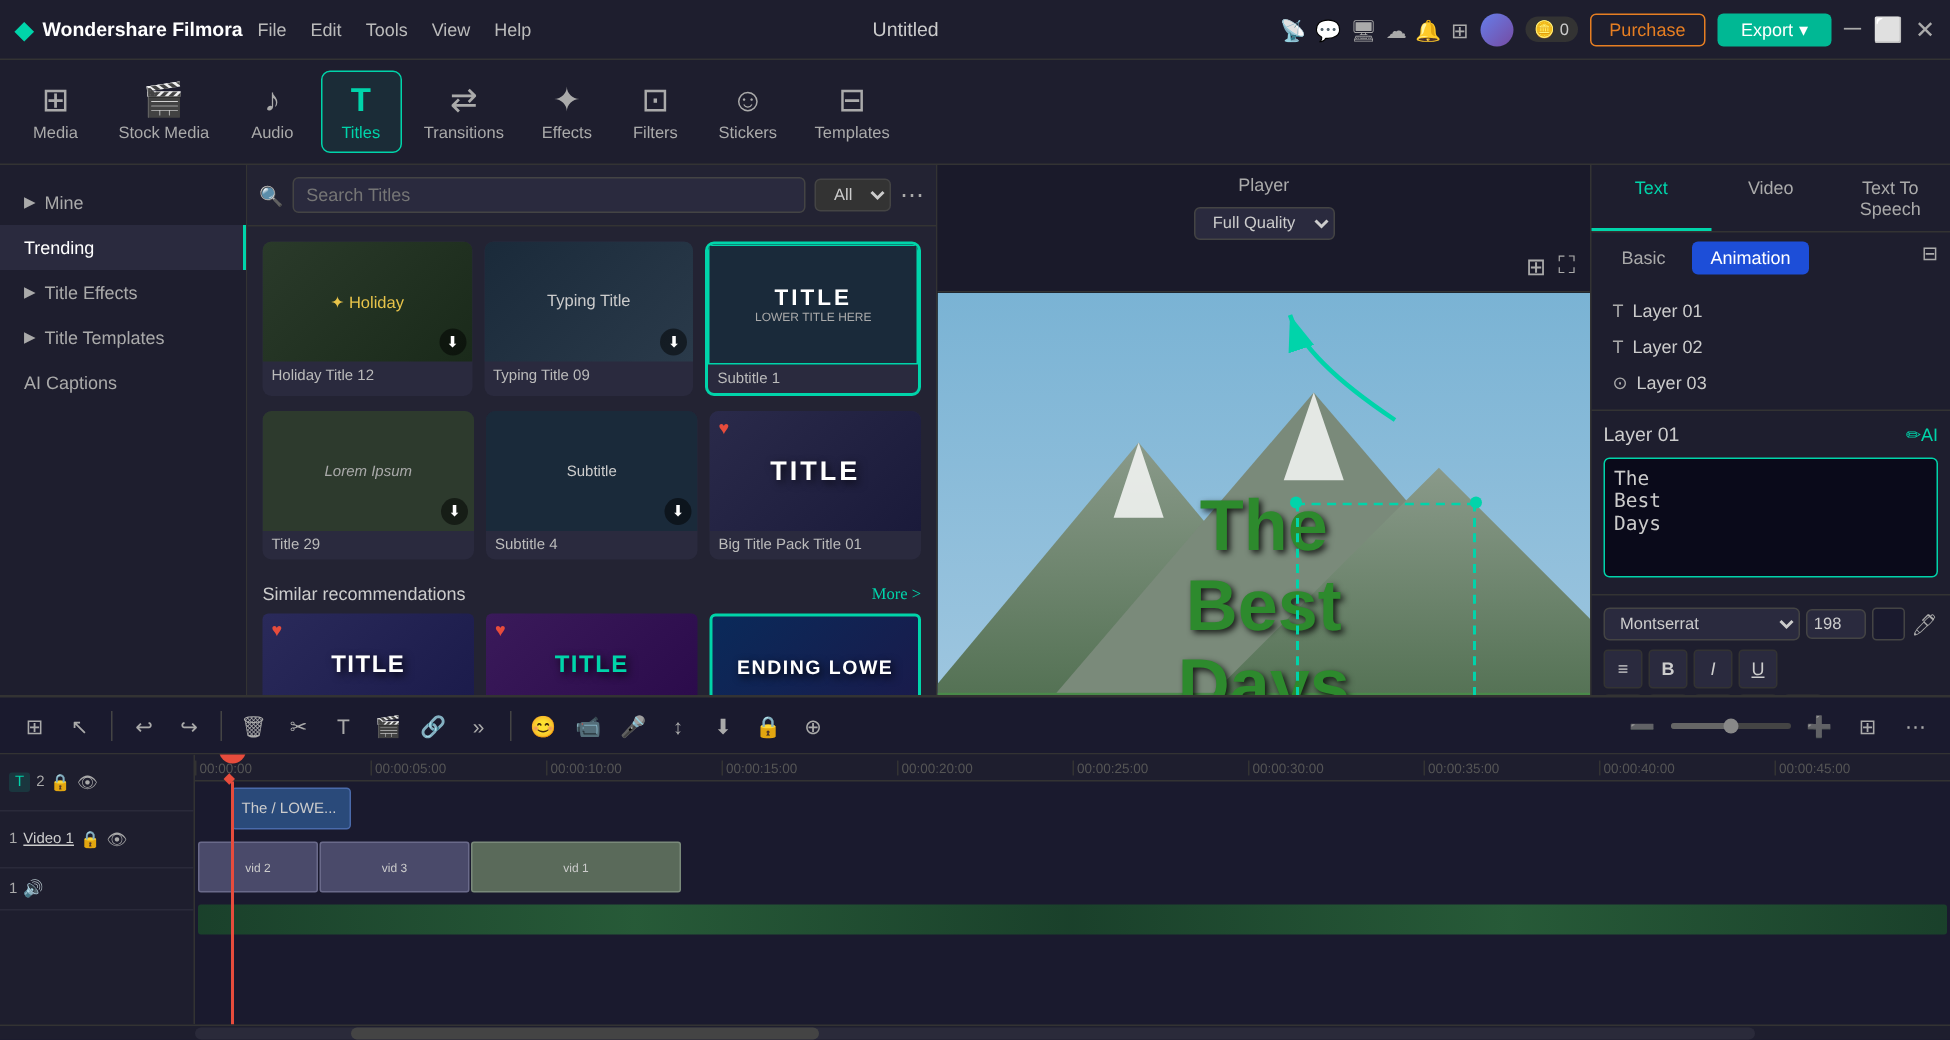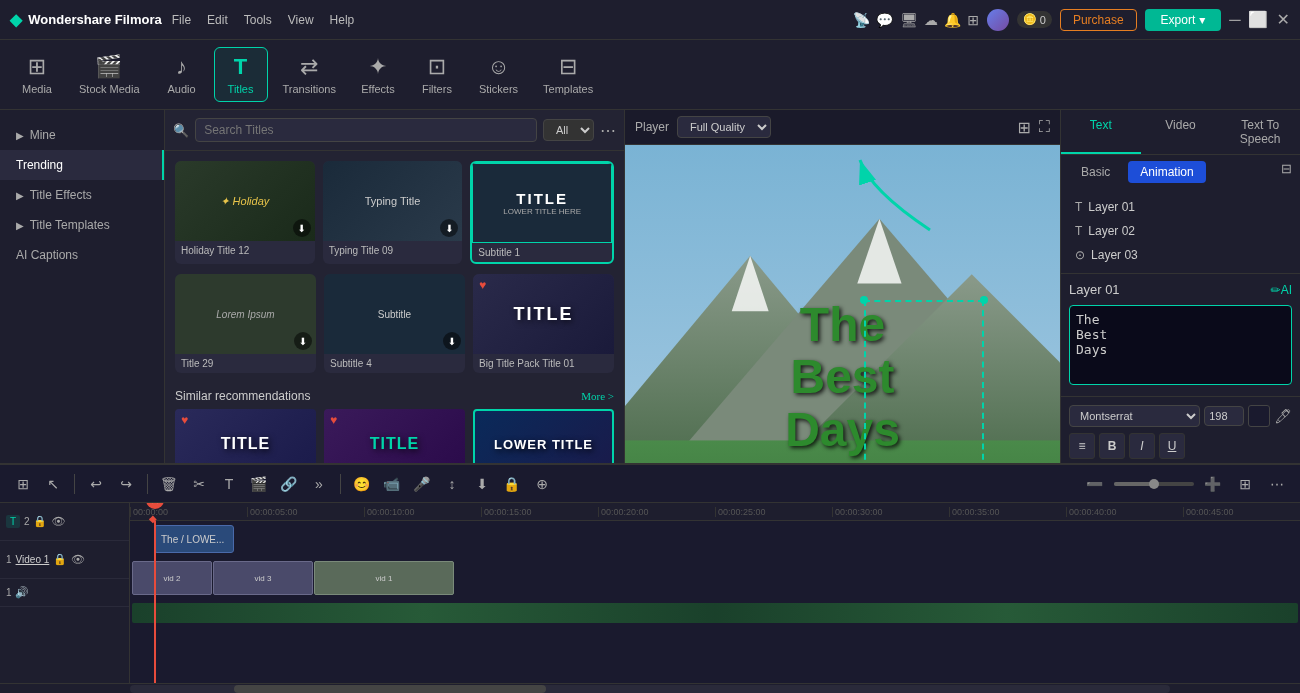--- a/index.html
+++ b/index.html
@@ -52,21 +52,21 @@
     .similar-header { display: flex; justify-content: space-between; align-items: center; padding: 6px 0; }
     .similar-header span { font-size: 12px; color: #ccc; }
     .similar-header a { font-size: 11px; color: #00d4aa; cursor: pointer; text-decoration: none; font-family: Liberation Serif, serif; }
     .similar-row { display: flex; gap: 8px; }
     .similar-card { flex: 1; cursor: pointer; }
     .similar-card-thumb { height: 70px; background: #2a2a3e; border-radius: 4px; display: flex; align-items: center; justify-content: center; font-size: 12px; color: #fff; font-weight: bold; position: relative; overflow: hidden; }
     .similar-card-label { font-size: 10px; color: #bbb; padding: 3px 0; }
 
     
     .preview-panel { flex: 1; background: #1a1a2a; display: flex; flex-direction: column; }
-    .preview-top { display: flex; align-items: center; padding: 6px 10px; border-bottom: 1px solid #333; gap: 8px; }
+    .preview-top { display: flex; align-items: center; padding: 6px 10px; border-bottom: 1px solid #333; gap: 8px; flex-direction: column; }
     .preview-label { font-size: 12px; color: #aaa; }
     .quality-select { background: #2a2a3e; border: 1px solid #444; color: #ccc; padding: 3px 8px; border-radius: 4px; font-size: 11px; cursor: pointer; }
     .preview-icons { display: flex; gap: 8px; margin-left: auto; }
     .preview-icons span { color: #aaa; cursor: pointer; font-size: 16px; }
     .video-preview { flex: 1; background: #000; position: relative; overflow: hidden; display: flex; align-items: center; justify-content: center; }
     .preview-text-overlay { position: absolute; left: 50%; top: 45%; transform: translate(-50%, -50%); text-align: center; }
     .preview-text-overlay .big-text { font-size: 48px; font-weight: 900; color: #2d8a2d; text-shadow: 2px 2px 4px rgba(0,0,0,0.8); line-height: 1.1; }
     .preview-controls { display: flex; align-items: center; padding: 4px 10px; border-top: 1px solid #333; gap: 8px; }
     .time-display { font-size: 11px; color: #aaa; margin-left: auto; }
     .ctrl-btn { background: none; border: none; color: #ccc; cursor: pointer; font-size: 14px; }
@@ -126,20 +126,21 @@
     <span class="logo-diamond">◆</span>
     <span class="logo-text">Wondershare Filmora</span>
   </div>
   <div class="menu-items">
     <span>File</span>
     <span>Edit</span>
     <span>Tools</span>
     <span>View</span>
     <span>Help</span>
   </div>
+  <div class="title-center">Untitled</div>
   <div class="topbar-right">
     <div class="topbar-icons">
       <span>📡</span>
       <span>💬</span>
       <span>🖥</span>
       <span>☁</span>
       <span>🔔</span>
       <span>⊞</span>
     </div>
     <div class="user-avatar"></div>
@@ -228,21 +229,21 @@
         <option>All</option>
       </select>
       <span class="more">⋯</span>
     </div>
 
     <div class="titles-grid">
 
       <div class="titles-row">
         <div class="title-card">
           <div class="title-card-thumb" style="background:linear-gradient(135deg,#2a3a2a,#1a2a1a);">
-            <span style="color:#e8c44a;font-size:11px;font-style:italic;">✦ Holiday</span>
+            <span style="color:#e8c44a;font-size:11px;">✦ Holiday</span>
             <div class="download-icon">⬇</div>
           </div>
           <div class="title-card-label">Holiday Title 12</div>
         </div>
         <div class="title-card">
           <div class="title-card-thumb" style="background:linear-gradient(135deg,#1a2a3a,#2a3a4a);">
             <span style="color:#ccc;font-size:11px;">Typing Title</span>
             <div class="download-icon">⬇</div>
           </div>
           <div class="title-card-label">Typing Title 09</div>
@@ -296,21 +297,21 @@
         </div>
         <div class="similar-card">
           <div class="similar-card-thumb similar-2">
             <span style="color:#e74c3c;position:absolute;top:4px;left:6px;font-size:12px;">♥</span>
             <span style="font-weight:900;color:#00d4aa;font-size:16px;text-shadow:2px 2px 6px #000;letter-spacing:1px;">TITLE</span>
           </div>
           <div class="similar-card-label">Big Title Pack Tit...</div>
         </div>
         <div class="similar-card">
           <div class="similar-card-thumb similar-3">
-            <span style="font-weight:900;color:#fff;font-size:13px;text-shadow:2px 2px 6px #000;letter-spacing:1px;">LOWER TITLE</span>
+            <span style="font-weight:900;color:#fff;font-size:13px;text-shadow:2px 2px 6px #000;letter-spacing:1px;">ENDING LOWE</span>
           </div>
           <div class="similar-card-label">Big Title Pack Tit...</div>
         </div>
       </div>
     </div>
   </div>
 
   <div class="preview-panel">
     <div class="preview-top">
       <span class="preview-label">Player</span>

